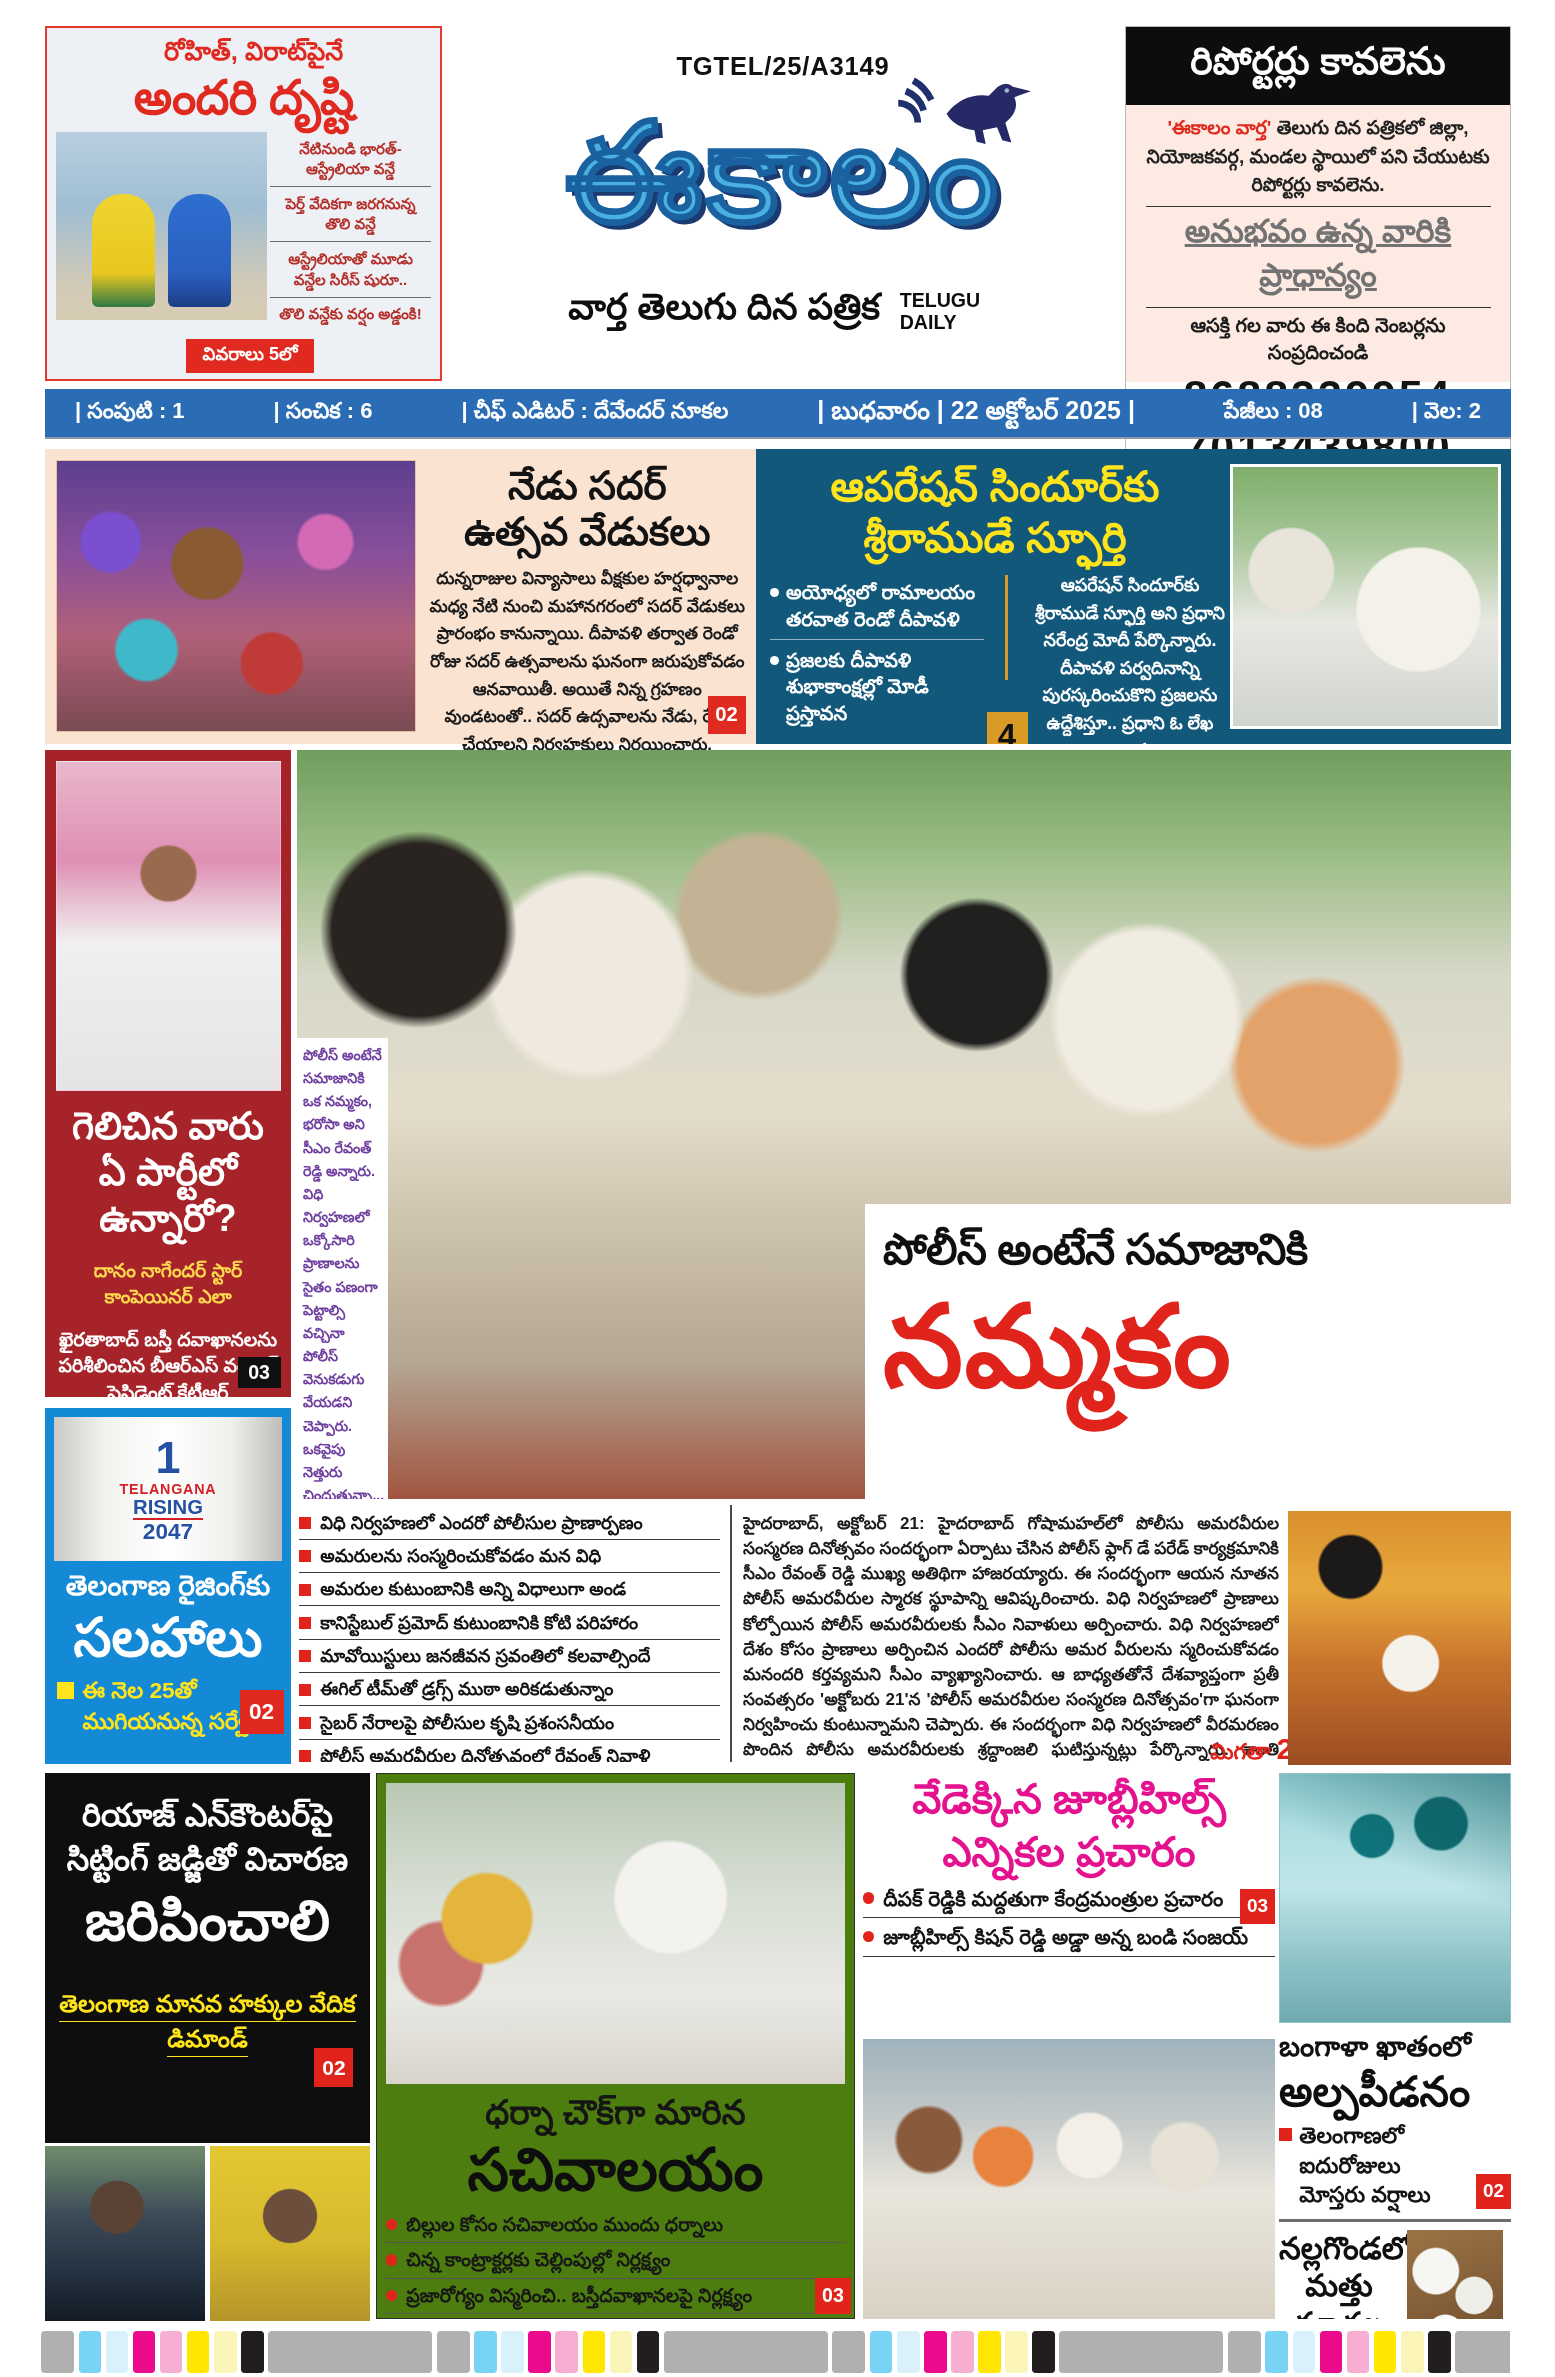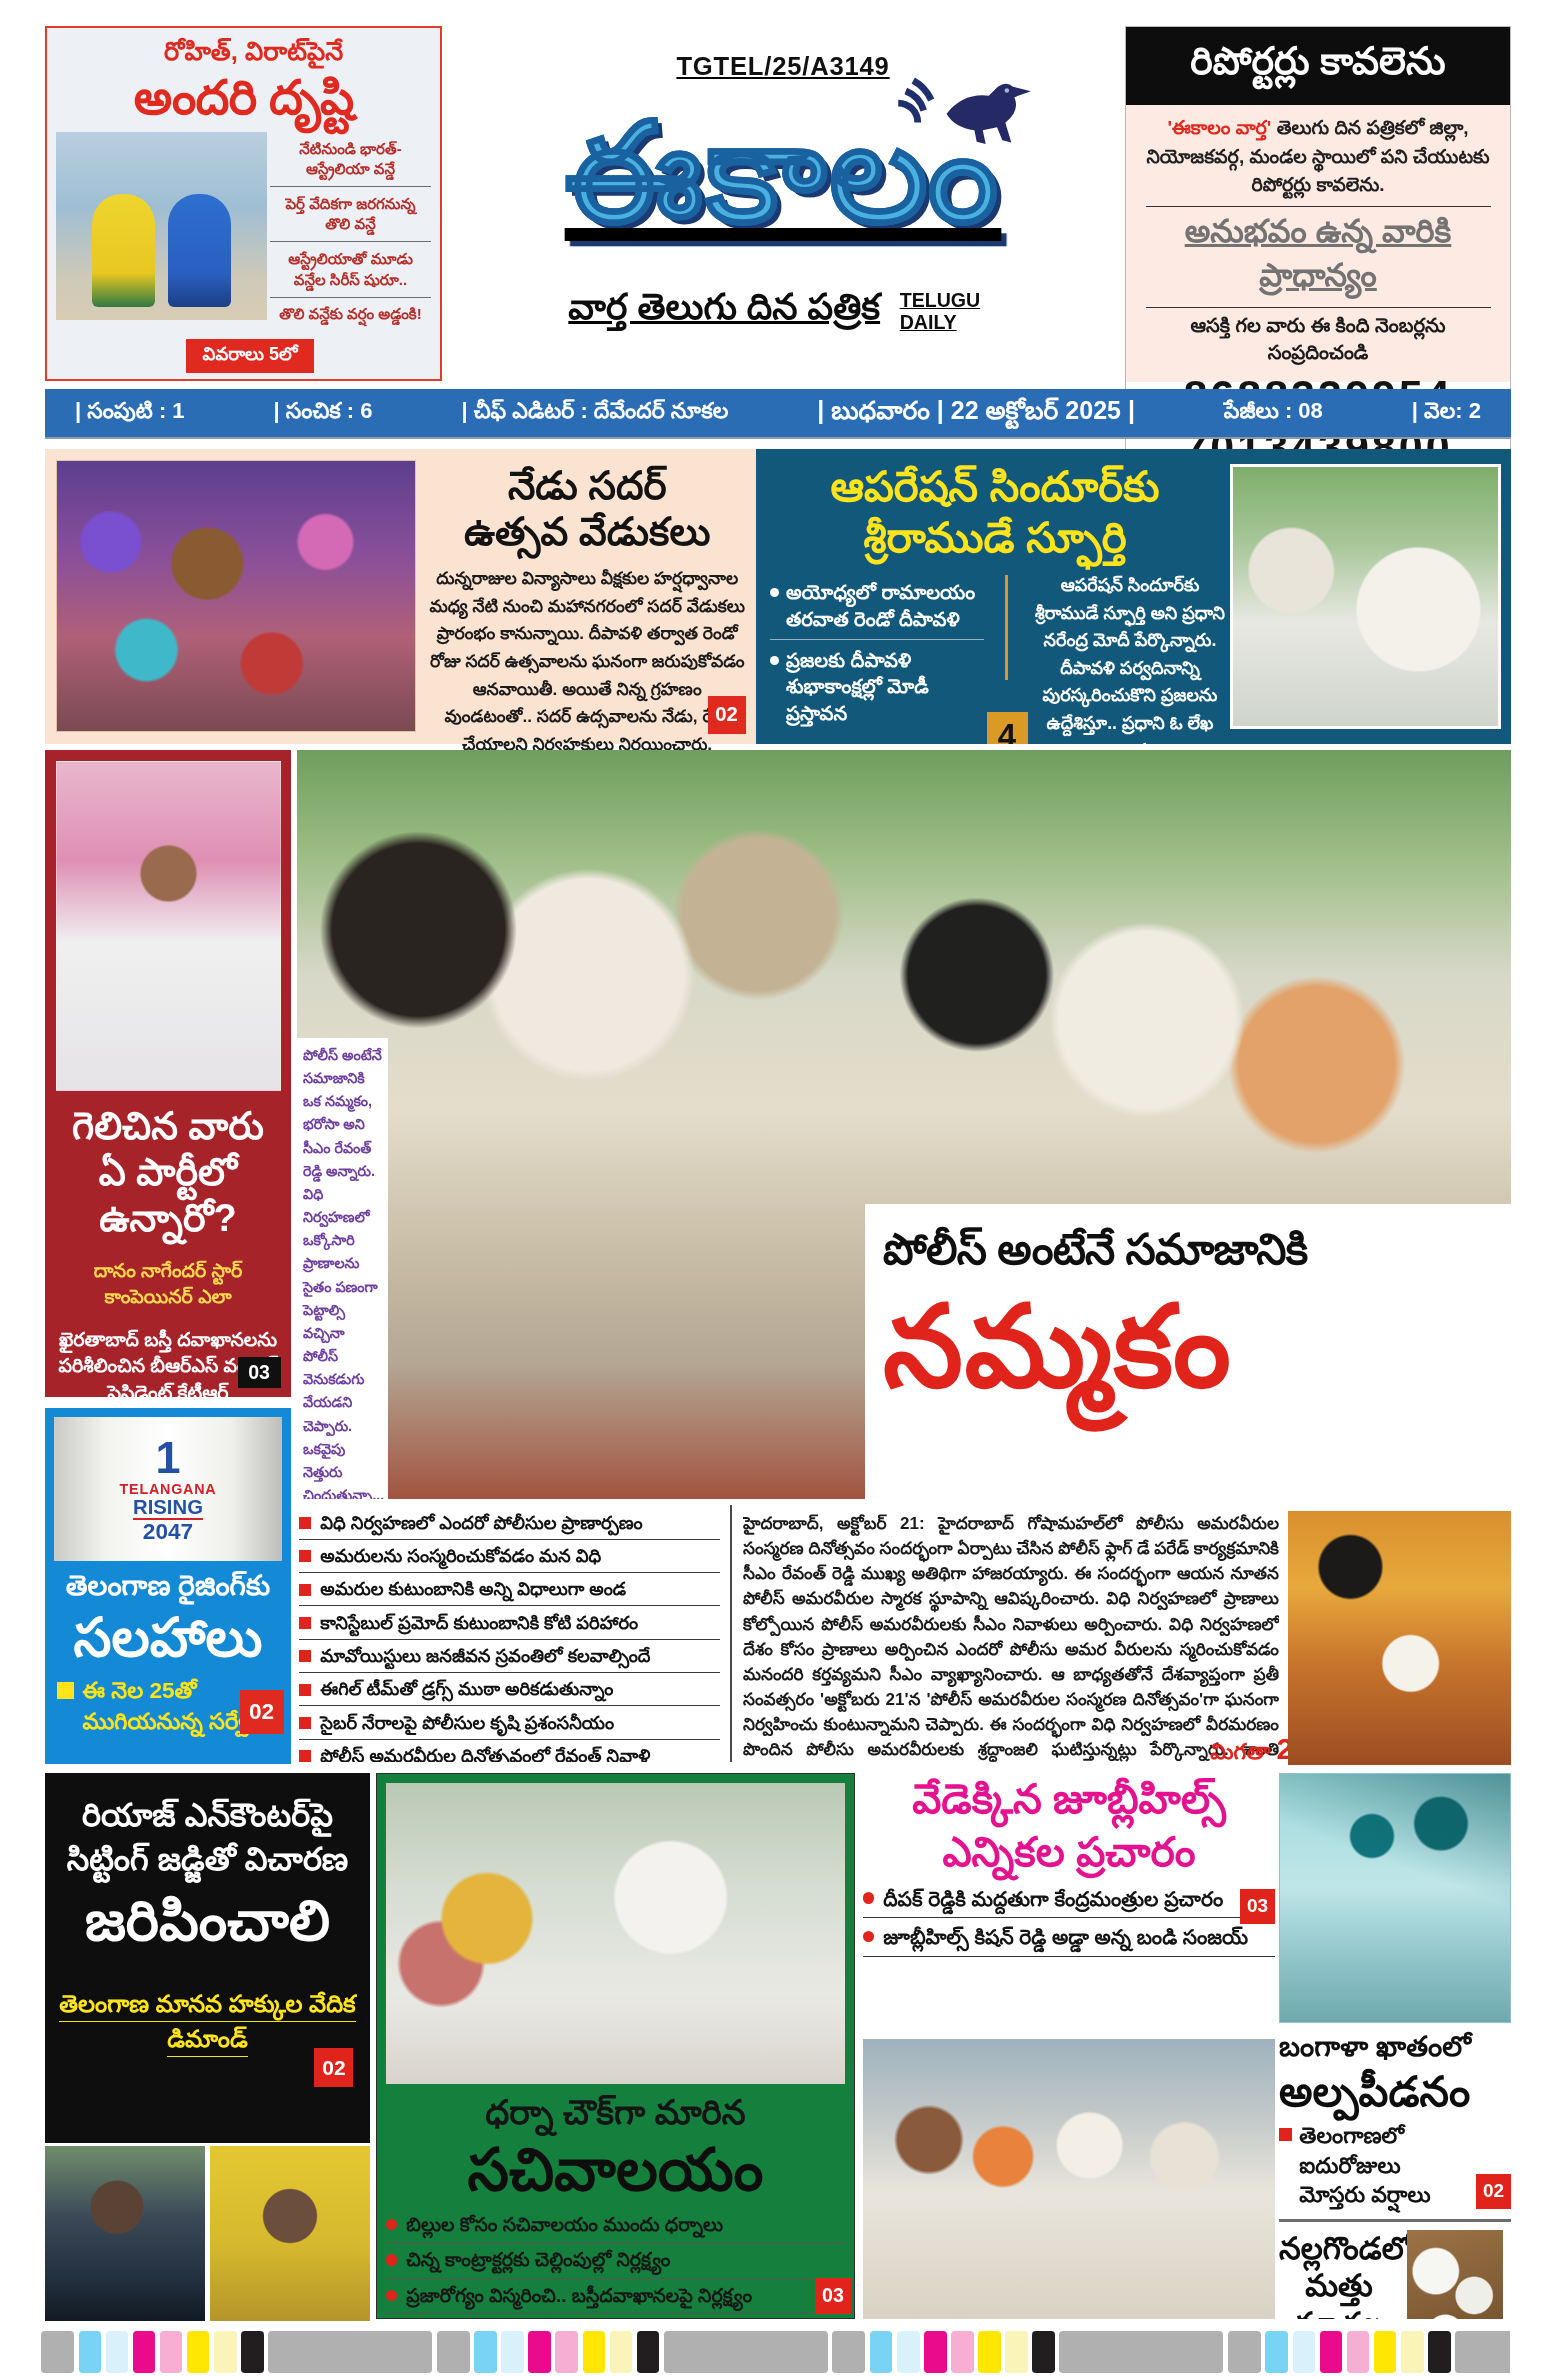--- a/index.html
+++ b/index.html
@@ -18,21 +18,21 @@
     position:relative; }
   .cricket-photo:before, .cricket-photo:after { content:""; position:absolute; bottom:13.5px; width:63px; height:113px; border-radius:30px 30px 6px 6px; }
   .cricket-photo:before { left:36px; background:linear-gradient(180deg,#efd52e 0%,#e8c721 70%,#2f7a43 100%); }
   .cricket-photo:after { right:36px; background:linear-gradient(180deg,#2d6fd0 0%,#2a5fc0 70%,#1c3f86 100%); }
   .sports-points { flex:1; display:flex; flex-direction:column; text-align:center; }
   .sports-point { font-size:15px; font-weight:700; color:#b5302a; line-height:1.35; padding:6.8px 1.5px; border-bottom:1.5px solid #6b6b6b; }
   .sports-point:last-child { border-bottom:none; }
   .sports-tag { left:139px; bottom:6px; background:#e02a20; color:#fff; font-size:18px; font-weight:800; padding:4.5px 16.6px; }
 
   
-  .masthead { left:448px; top:22.6px; width:670px; height:360px; text-align:center; overflow:hidden;text-decoration:underline; }
+  .masthead { left:448px; top:22.6px; width:670px; height:360px; text-align:center; overflow:hidden; }
   .reg-no { margin-top:29px; font-size:25.6px; font-weight:700; color:#111; letter-spacing:0.8px; }
   .logo-wrap { position:relative; height:192px; }
   .logo-text { font-size:139px; font-weight:900; line-height:184px; color:#49b0e0;
     -webkit-text-stroke:2.3px #19629f; text-shadow:5.3px 5.3px 0 #1c3a72; letter-spacing:3px; }
   .crow { position:absolute; top:-13.5px; right:72px; }
   .wifi { position:absolute; top:-4.5px; right:179px; }
   .tagline-row { display:flex; justify-content:center; align-items:center; gap:19.6px; margin-top:13.5px; }
   .tagline { font-size:36px; font-weight:900; color:#0d0d0d; }
   .edition { width:98px; font-size:19.6px; font-weight:800; color:#0d0d0d; text-align:left; line-height:1.15; }
 
@@ -157,21 +157,21 @@
   .suspect-photos { left:45px; top:2146px; width:325px; height:175px; display:flex; gap:4.5px; }
   .suspect-photo-1 { flex:1;
     background:
       radial-gradient(circle at 45% 35%, #5a4335 0 18%, transparent 19%),
       linear-gradient(180deg,#6f8d6b 0%,#3c4a58 40%,#23303f 75%,#121a24 100%); }
   .suspect-photo-2 { flex:1;
     background:
       radial-gradient(circle at 50% 40%, #6b4f3c 0 20%, transparent 21%),
       linear-gradient(180deg,#e3c832 0%,#d7b92d 55%,#b5952a 100%); }
 
-  .dharna-box { left:376px; top:1773px; width:479px; height:546px; border:1.5px solid #2c2c2c; background:#15803d; padding:9px; overflow:hidden; }
+  .dharna-box { left:376px; top:1773px; width:479px; height:546px; border:1.5px solid #2c2c2c; background:#4d7c0f; padding:9px; overflow:hidden; }
   .hospital-photo { height:301px;
     background:
       radial-gradient(circle at 22% 45%, #e4b43c 0 11%, transparent 12%),
       radial-gradient(circle at 12% 60%, #c8726d 0 9%, transparent 10%),
       radial-gradient(circle at 62% 38%, #f4f2ee 0 16%, transparent 17%),
       linear-gradient(180deg,#b9c9b4 0%,#d6ddd2 35%,#e9e9e4 70%,#d8d4cc 100%); }
   .dharna-h1 { text-align:center; font-size:34px; font-weight:800; color:#151515; margin-top:9px; }
   .dharna-h2 { text-align:center; font-size:59px; font-weight:900; color:#0e0e0e; line-height:1.02; }
   .dharna-bullets { margin-top:7.5px; position:relative; }
   .dharna-bullet { display:flex; gap:9px; font-size:19px; font-weight:800; color:#161616; line-height:1.3;

